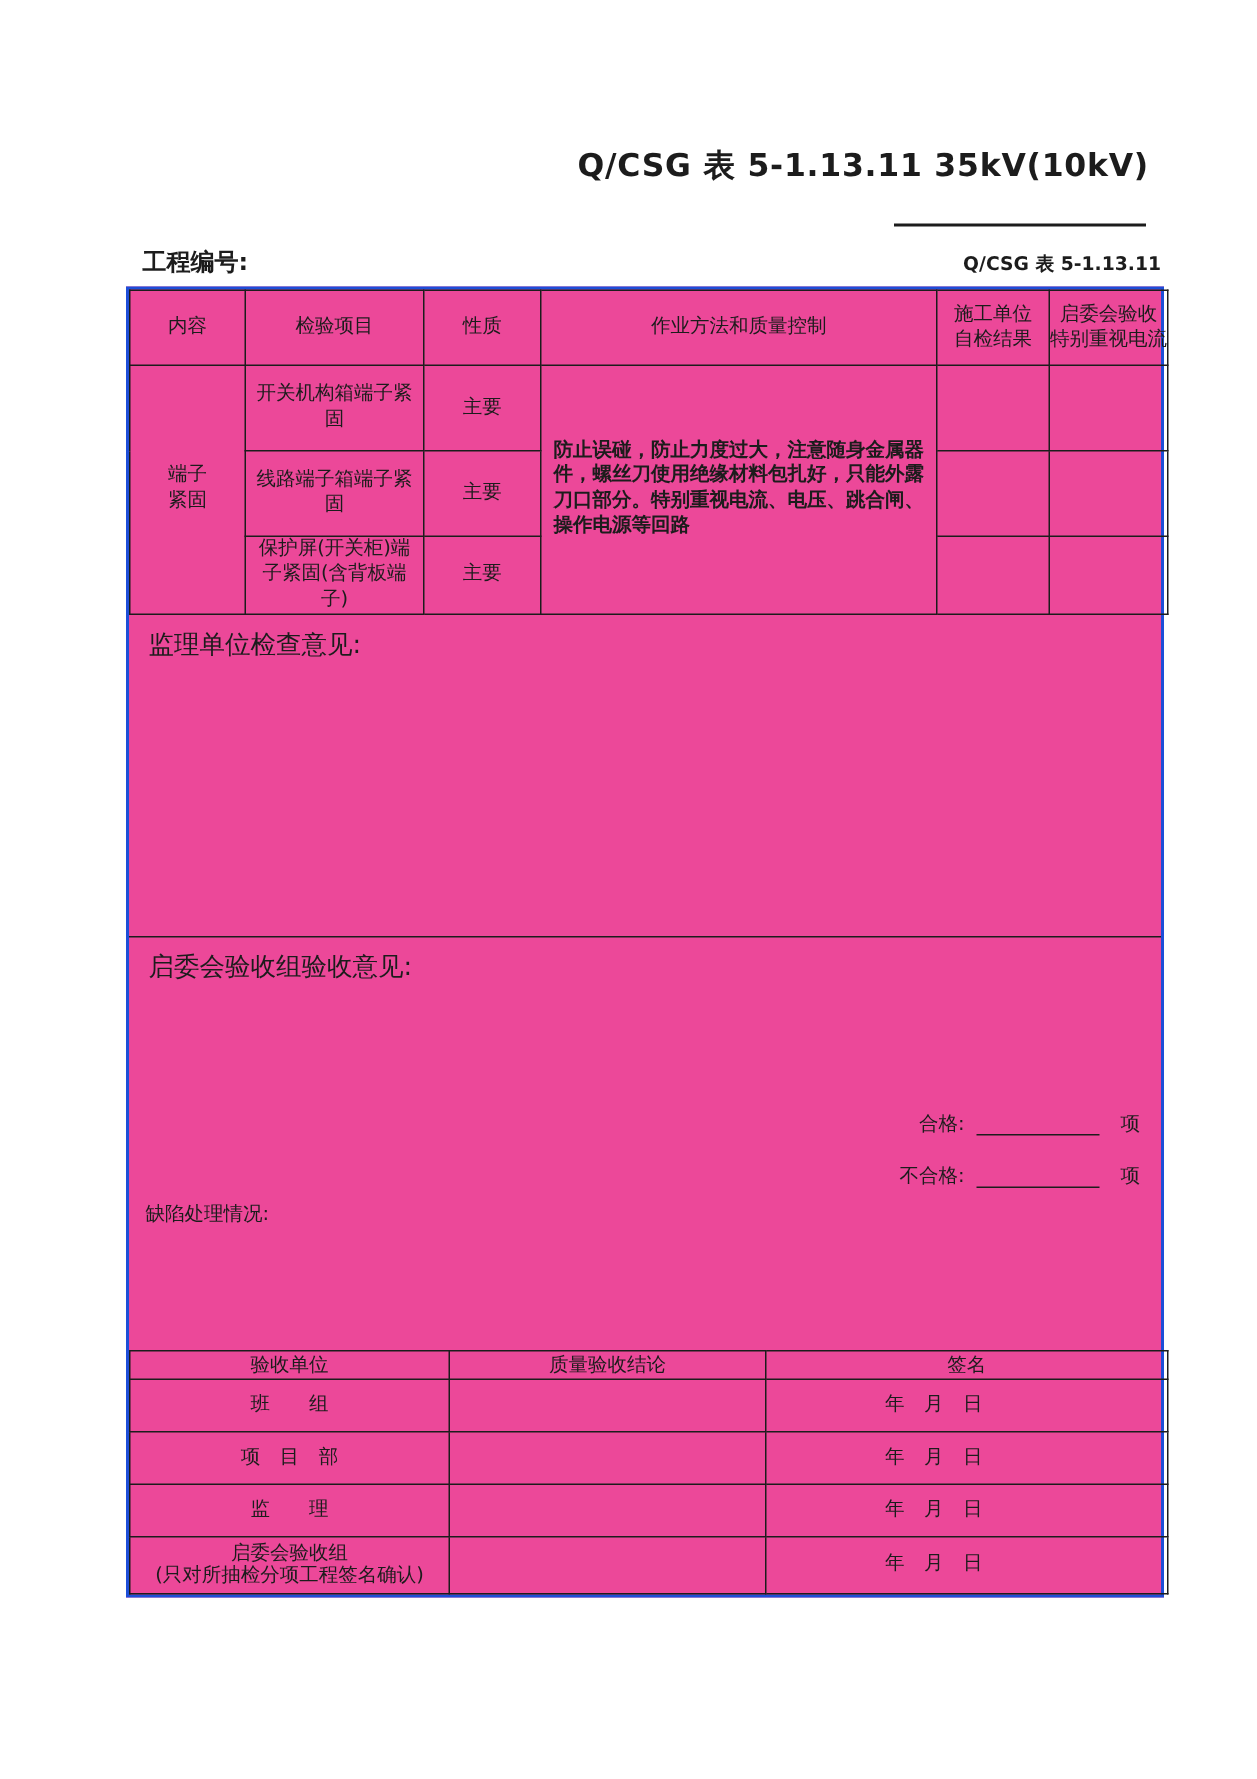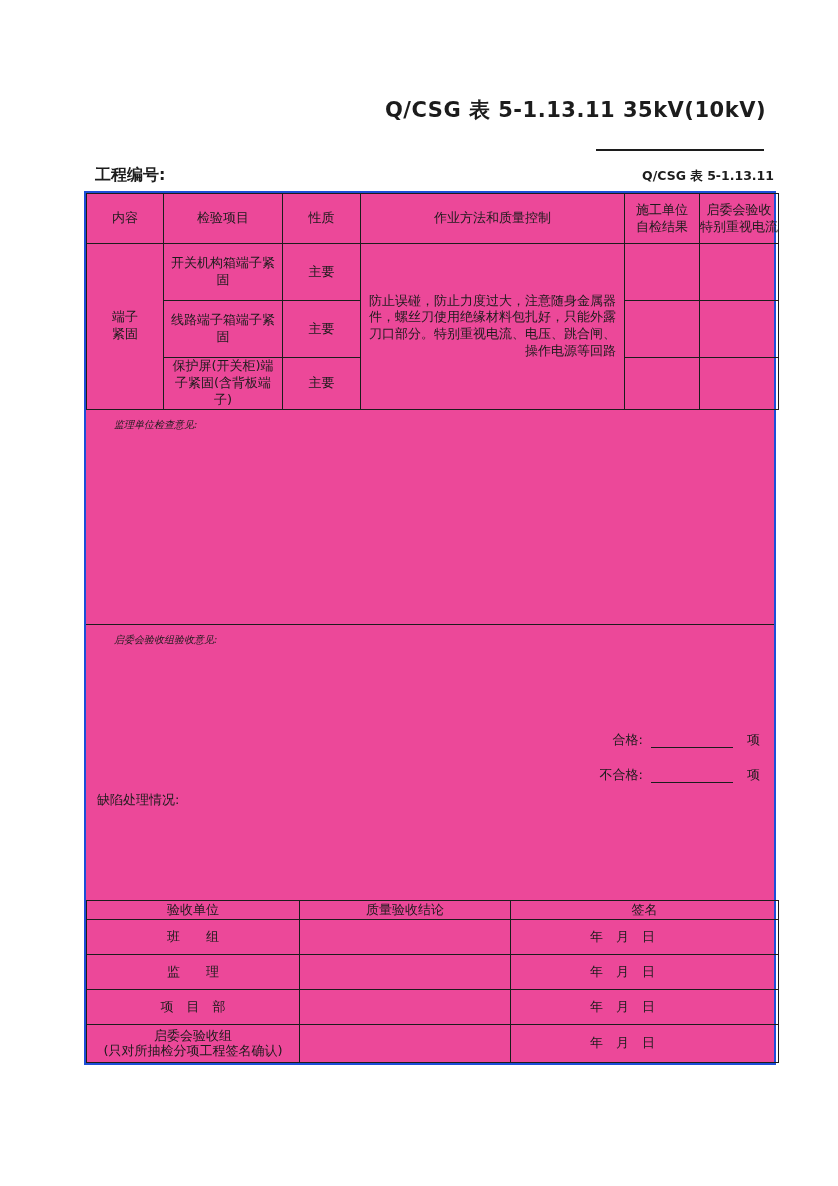--- a/index.html
+++ b/index.html
@@ -42,29 +42,29 @@
   .formbox { border: 2px solid #1d4ed8; background: #ec4899; }
 
   table { border-collapse: collapse; width: 100%; table-layout: fixed; }
   td, th { border: 1px solid #1c1c1c; font-size: 13px; font-weight: normal; vertical-align: middle; }
 
   
   .main-table th { text-align: center; height: 50px; line-height: 1.25; }
   .main-table td { line-height: 1.3; }
   .cell-center { text-align: center; }
   .cell-left { text-align: center; padding: 0 6px; }
-  .method-cell { text-align: right; padding: 4px 8px; }
+  .method-cell { text-align: left; padding: 4px 8px; font-weight: bold; }
   .pre { white-space: pre-line; }
   .row-1 td { height: 57px; }
   .row-2 td { height: 57px; }
   .row-3 td { height: 51px; }
 
   
   .section { position: relative; }
-  .section-label { font-size: 10px; padding: 8px 0 0 28px; font-style: italic; }
+  .section-label { font-size: 17px; padding: 8px 0 0 13px; }
   .sec-supervisor { height: 214px; }
   .sec-committee { height: 276px; border-top: 1px solid #1c1c1c; }
   .count-row {
     display: flex; justify-content: flex-end; align-items: baseline;
     padding-right: 14px; font-size: 13px; height: 22px;
   }
   .count-row.first { margin-top: 84px; }
   .count-row.second { margin-top: 13px; padding-left: 32px; }
   .count-blank {
     display: inline-block; width: 82px; border-bottom: 1.5px solid #1c1c1c;
@@ -169,26 +169,26 @@
         <th>验收单位</th>
         <th>质量验收结论</th>
         <th>签名</th>
       </tr>
       <tr>
         <td>班　　组</td>
         <td></td>
         <td class="sign-cell">年　月　日</td>
       </tr>
       <tr>
+        <td>项　目　部</td>
+        <td></td>
+        <td class="sign-cell">年　月　日</td>
+      </tr>
+      <tr>
         <td>监　　理</td>
-        <td></td>
-        <td class="sign-cell">年　月　日</td>
-      </tr>
-      <tr>
-        <td>项　目　部</td>
         <td></td>
         <td class="sign-cell">年　月　日</td>
       </tr>
       <tr class="row-last">
         <td class="pre">启委会验收组
 (只对所抽检分项工程签名确认)</td>
         <td></td>
         <td class="sign-cell">年　月　日</td>
       </tr>
     </tbody>

